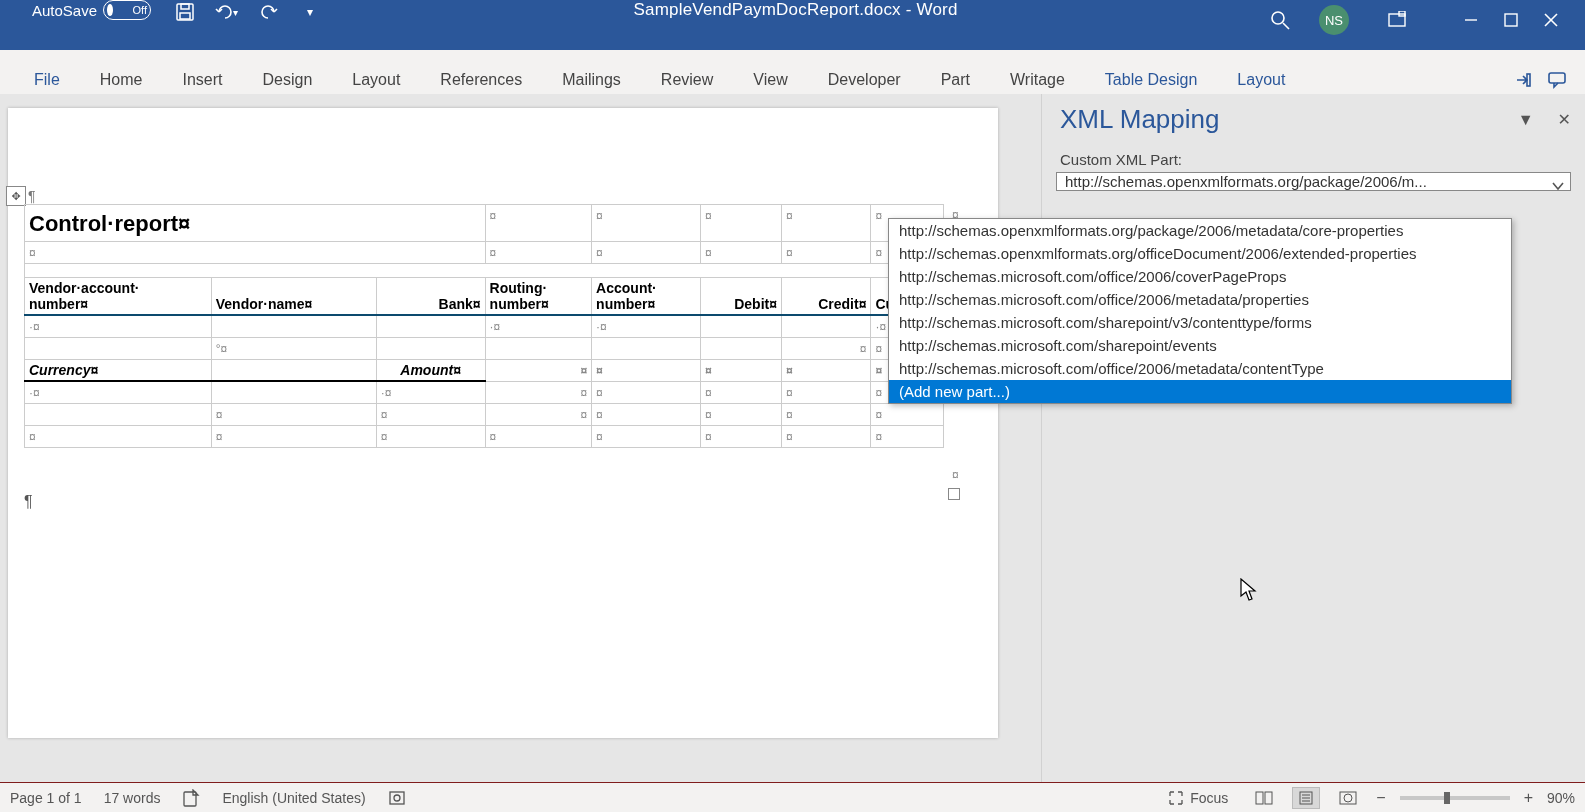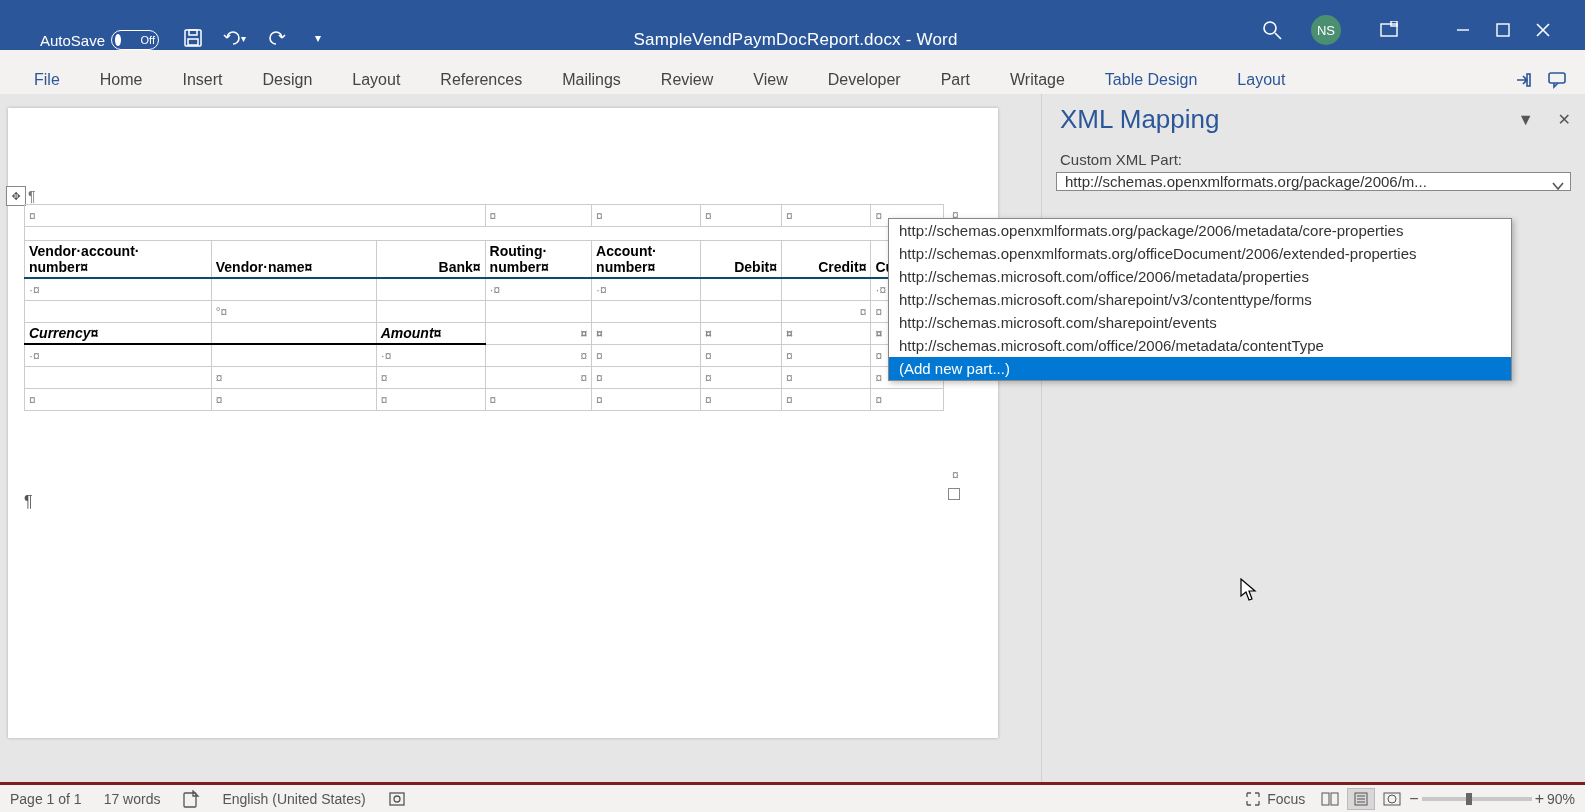--- a/index.html
+++ b/index.html
@@ -1,19 +1,19 @@
 <!DOCTYPE html>
 <html><head>
 <meta charset="utf-8">
 <style>
 * { margin: 0; padding: 0; box-sizing: border-box; font-family: "Segoe UI", Arial, sans-serif; }
 body { background: #fff; width: 1585px; height: 812px; overflow: hidden; user-select: none; }
 
 
-.title-bar { height: 50px; background: #2b579a; display: flex; align-items: flex-end; padding: 0 16px; color: #fff; }
+.title-bar { height: 50px; background: #2b579a; display: flex; align-items: flex-start; padding: 0 8px; color: #fff; }
 .autosave-group { display: flex; align-items: center; gap: 6px; margin-left: 24px; }
 .autosave-label { font-size: 15px; }
 .autosave-toggle { width: 48px; height: 20px; border: 1px solid #fff; border-radius: 10px; display: flex; align-items: center; padding: 0 3px; gap: 20px; }
 .autosave-toggle .knob { width: 12px; height: 12px; border-radius: 50%; background: #fff; }
 .autosave-toggle .off { font-size: 11px; color: #fff; }
 .qat { display: flex; align-items: center; gap: 18px; margin-left: 22px; }
 .qat-btn { width: 24px; height: 24px; display: flex; align-items: center; justify-content: center; cursor: pointer; }
 .undo-group { display: flex; align-items: center; }
 .undo-group .caret { font-size: 10px; margin-left:-2px; }
 .title-center { flex: 1; text-align: center; font-size: 17px; letter-spacing: .2px; }
@@ -60,23 +60,23 @@
 .field-label { font-size:15px; color:#444; margin: 10px 0 4px 18px; }
 .combo { margin: 0 14px; position:relative; }
 .combo-box { height:19px; border:1px solid #888; background:#fff; display:flex; align-items:center; padding:0 26px 0 8px; font-size:15px; color:#333; overflow:hidden; white-space:nowrap; }
 .combo-arrow { position:absolute; right:6px; top:7px; }
 
 .dropdown { position:absolute; left:-154px; top:124px; width:624px; background:#fff; border:1px solid #888; box-shadow: 2px 2px 6px rgba(0,0,0,.25); z-index:20; }
 .dd-item { padding: 3px 10px; font-size:15px; color:#333; white-space:nowrap; cursor:pointer; }
 .dd-item.sel { background:#0078d4; color:#fff; }
 
 
-.statusbar { position:absolute; bottom:0; left:0; right:0; height:30px; background:#f3f2f1; border-top:3px solid #7f1d1d; display:flex; align-items:center; font-size:14px; color:#555; padding: 0 10px; }
+.statusbar { position:absolute; bottom:0; left:0; right:0; height:30px; background:#f3f2f1; border-top:1px solid #7f1d1d; display:flex; align-items:center; font-size:14px; color:#555; padding: 0 10px; }
 .sb-item { margin-right: 22px; display:flex; align-items:center; gap:6px; }
-.sb-right { margin-left:auto; display:flex; align-items:center; gap:3px; }
+.sb-right { margin-left:auto; display:flex; align-items:center; gap:14px; }
 .view-btn { width:28px; height:22px; display:flex; align-items:center; justify-content:center; cursor:pointer; border:1px solid transparent; }
 .view-btn.active { background:#d8d8d8; border-color:#bbb; }
 .zoom-slider { width:110px; height:4px; background:#c8c8c8; position:relative; }
 .zoom-slider .thumb { position:absolute; top:-4px; left:44px; width:6px; height:12px; background:#666; }
 .zoom-btn { font-size:16px; cursor:pointer; color:#555; }
 
 .cursor-arrow { position:absolute; left:1240px; top:578px; font-size:18px; color:#000; z-index:30; }
 
 svg { display:block; }
 </style>
@@ -184,20 +184,28 @@
 </div>
 
 <div class="body-area">
   <div class="doc-pane">
     <div class="page">
       <div class="table-move-handle">✥</div>
       <span class="pilcrow-top">¶</span>
 
       <table class="doc-table">
         <tbody>
+            <tr>
+          <td colspan="3" class="control-title">Control·report¤</td>
+          <td><span class="cell-mark">¤</span></td>
+          <td><span class="cell-mark">¤</span></td>
+          <td><span class="cell-mark">¤</span></td>
+          <td><span class="cell-mark">¤</span></td>
+          <td><span class="cell-mark">¤</span></td>
+        </tr>
         <tr>
           <td colspan="3"><span class="cell-mark">¤</span></td>
           <td><span class="cell-mark">¤</span></td>
           <td><span class="cell-mark">¤</span></td>
           <td><span class="cell-mark">¤</span></td>
           <td><span class="cell-mark">¤</span></td>
           <td><span class="cell-mark">¤</span></td>
         </tr>
         <tr>
               <td colspan="8" style="height:14px;border-bottom:1px solid #ccc;"></td>
@@ -228,21 +236,21 @@
               <td></td>
               <td></td>
               <td></td>
               <td></td>
               <td style="text-align:right;"><span class="cell-mark">¤</span></td>
               <td><span class="cell-mark">¤</span></td>
         </tr>
         <tr class="subhdr-row">
           <td><span>Currency¤</span></td>
           <td></td>
-          <td style="text-align:left;margin-top:32px;"><span>Amount¤</span></td>
+          <td style="text-align:center;margin-top:32px;"><span>Amount¤</span></td>
           <td style="border-bottom:1px solid #ccc;text-align:right;"><span class="cell-mark">¤</span></td>
           <td style="border-bottom:1px solid #ccc;"><span class="cell-mark">¤</span></td>
           <td style="border-bottom:1px solid #ccc;"><span class="cell-mark">¤</span></td>
           <td style="border-bottom:1px solid #ccc;"><span class="cell-mark">¤</span></td>
           <td style="border-bottom:1px solid #ccc;"><span class="cell-mark">¤</span></td>
         </tr>
         <tr>
           <td><span class="cell-mark">·¤</span></td>
               <td></td>
               <td><span class="cell-mark">·¤</span></td>
@@ -296,20 +304,21 @@
       <div class="combo-arrow">
           <svg width="14" height="14">
             <path d="M2 4 L7 10 L12 4" fill="none" stroke="#555" stroke-width="1.6"></path>
           </svg>
         </div>
     </div>
 
     <div class="dropdown">
       <div class="dd-item">http://schemas.openxmlformats.org/package/2006/metadata/core-properties</div>
       <div class="dd-item">http://schemas.openxmlformats.org/officeDocument/2006/extended-properties</div>
+      <div class="dd-item">http://schemas.microsoft.com/office/2006/coverPageProps</div>
       <div class="dd-item">http://schemas.microsoft.com/office/2006/metadata/properties</div>
       <div class="dd-item">http://schemas.microsoft.com/sharepoint/v3/contenttype/forms</div>
       <div class="dd-item">http://schemas.microsoft.com/sharepoint/events</div>
       <div class="dd-item">http://schemas.microsoft.com/office/2006/metadata/contentType</div>
       <div class="dd-item sel">(Add new part...)</div>
     </div>
   </div>
 </div>
 
 <div class="cursor-arrow">

